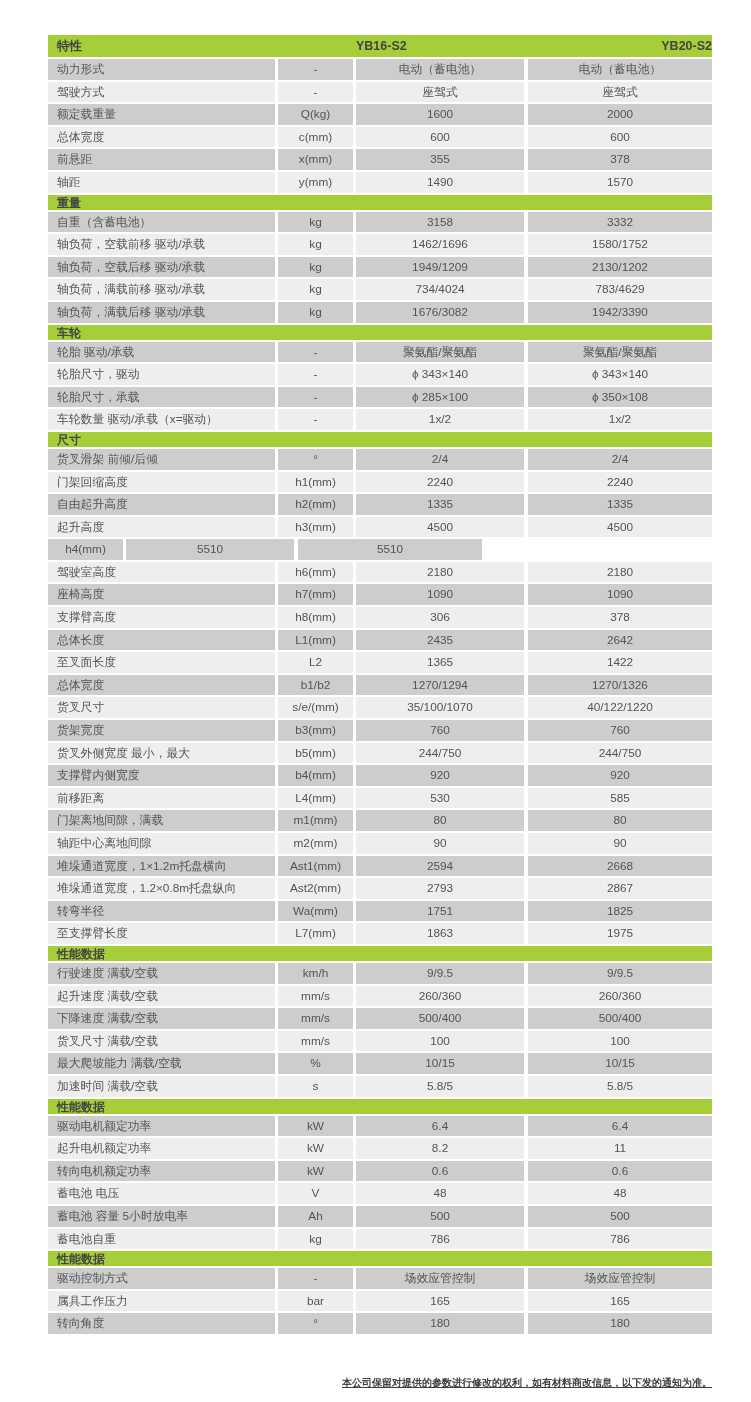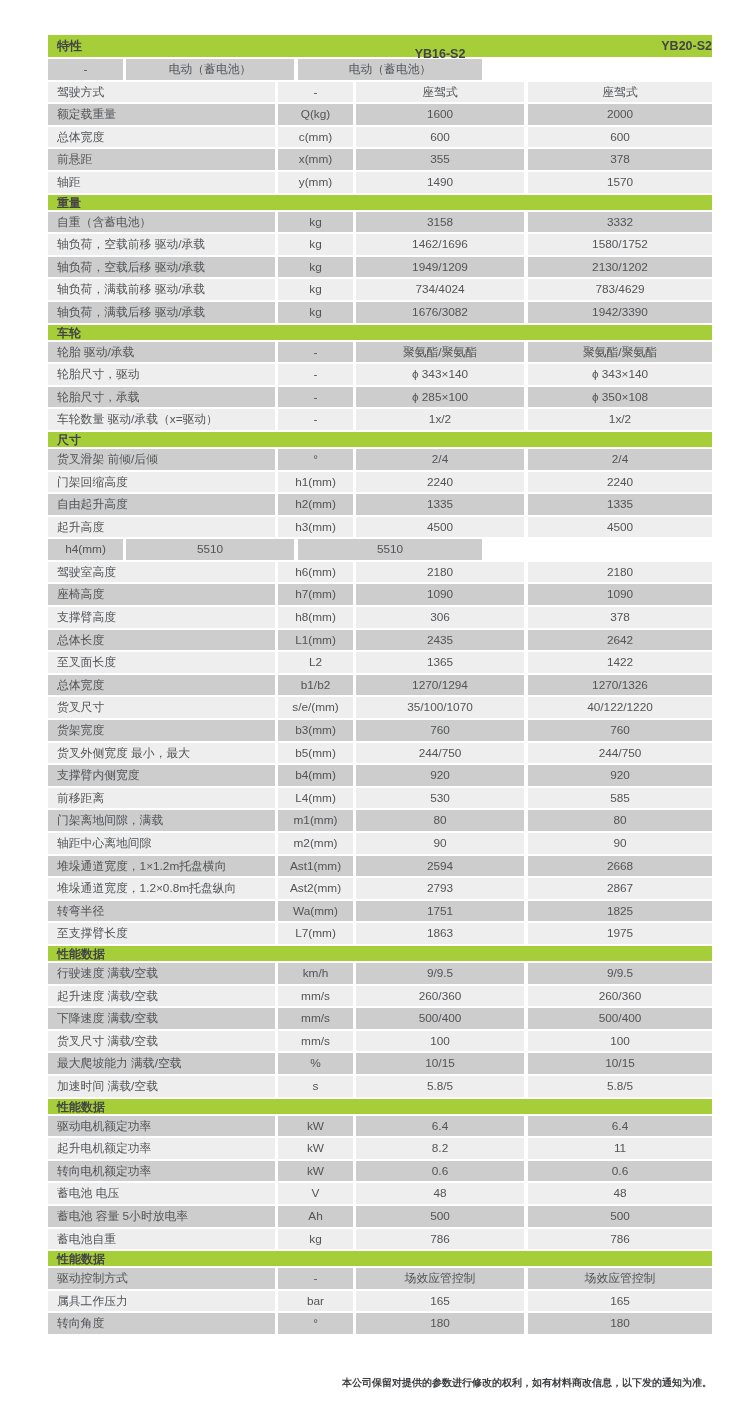--- a/index.html
+++ b/index.html
@@ -7,53 +7,54 @@
     width:751px;height:1402px;position:relative;background:#ffffff;
     font-family:"Liberation Sans","DejaVu Sans",sans-serif;
     overflow:hidden;
   }
   .spec-table{position:absolute;left:48px;top:35px;width:664px;}
   .hdr{
     display:flex;background:#A6CE39;height:22px;line-height:22px;
     margin-bottom:2px;font-weight:bold;color:#434446;font-size:12.5px;
   }
   .hdr .h-label{width:308px;padding-left:9px;box-sizing:border-box;text-align:left;}
-  .hdr .h-v1{width:168px;text-align:center;margin-top:8px;}
+  .hdr .h-v1{width:168px;}
   .hdr .h-gap{width:4px;}
   .hdr .h-v2{width:184px;text-align:right;}
   .section-bar{
     background:#A6CE39;height:15px;line-height:17.5px;margin-bottom:2px;
     padding-left:9px;font-weight:bold;color:#434446;font-size:12px;
     box-sizing:border-box;
   }
   .row{display:flex;height:20.6px;margin-bottom:2px;font-size:11.8px;color:#525457;}
   .row .cell{line-height:20.6px;overflow:hidden;white-space:nowrap;}
   .row.dark .cell{background:#CDCDCD;}
   .row.light .cell{background:#EEEEEE;}
   .cell.label{width:227px;padding-left:9px;box-sizing:border-box;margin-right:3px;}
   .cell.unit{width:75px;text-align:center;margin-right:3px;}
   .cell.v1{width:168px;text-align:center;margin-right:4px;}
   .cell.v2{width:184px;text-align:center;}
   .footer-note{
     position:absolute;top:1376px;right:39px;font-size:10px;color:#3E3F41;
-    font-weight:bold;letter-spacing:0;
+    font-weight:bold;letter-spacing:0;text-decoration:underline;
   }
 </style>
 </head>
 <body>
 
 <div class="spec-table">
   <div class="hdr">
     <div class="h-label">特性</div>
     <div class="h-v1">YB16-S2</div>
     <div class="h-gap"></div>
     <div class="h-v2">YB20-S2</div>
   </div>
   <div>
       <div class="row dark">
+        <div class="cell label">动力形式</div>
         <div class="cell unit">-</div>
         <div class="cell v1">电动（蓄电池）</div>
         <div class="cell v2">电动（蓄电池）</div>
       </div>
       <div class="row light">
         <div class="cell label">驾驶方式</div>
         <div class="cell unit">-</div>
         <div class="cell v1">座驾式</div>
         <div class="cell v2">座驾式</div>
       </div>

